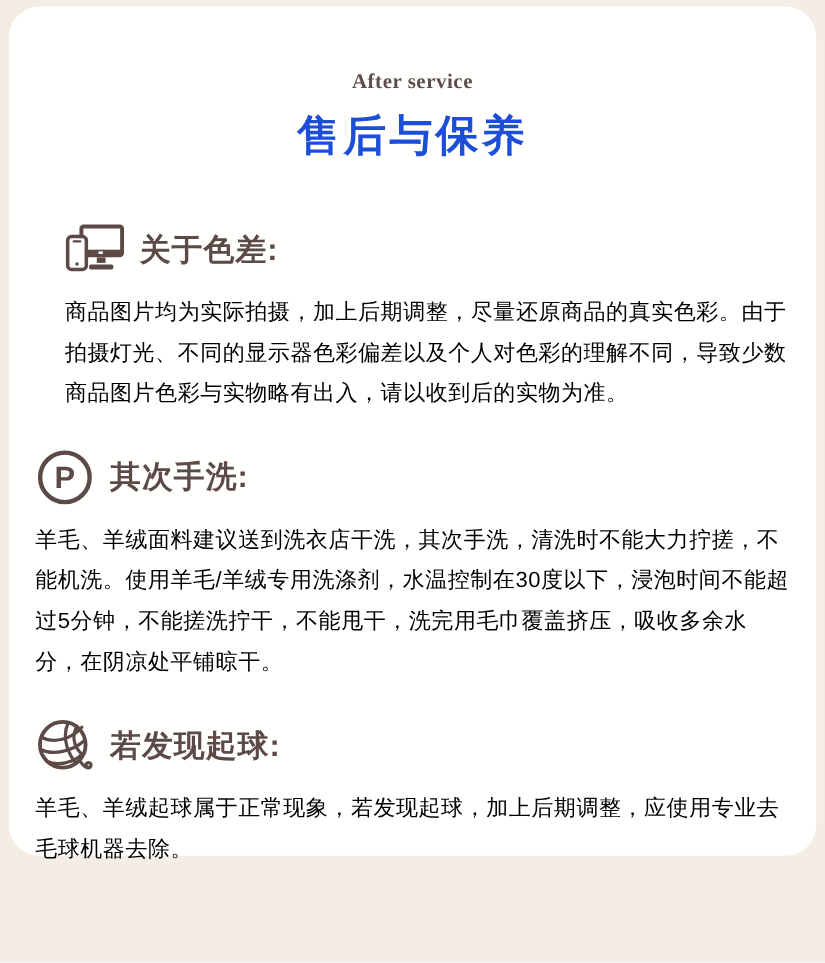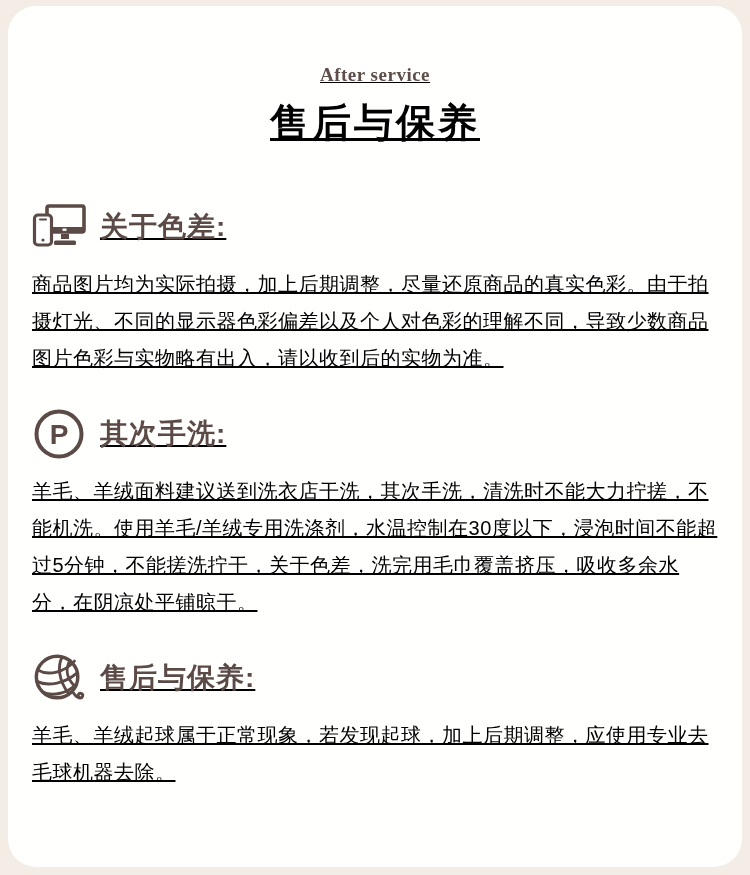--- a/index.html
+++ b/index.html
@@ -8,43 +8,42 @@
     font-family: "Liberation Sans", "DejaVu Sans", sans-serif;
   }
   body {
     background: #f3ede5;
     height: 875px;
     overflow: hidden;
   }
   .card {
     background: #fffffe;
     margin: 6px 8px 8px 8px;
-    height: 861px;
+    height: 772px;
     border-radius: 28px;
     padding: 58px 24px 40px 24px;
-    text-decoration: underline;
   }
   .subtitle {
     text-align: center;
     font-family: "Liberation Serif", "DejaVu Serif", serif;
     font-size: 19px;
     font-weight: 600;
     color: #5d4e4a;
     letter-spacing: 0.5px;
   }
   .page-title {
     text-align: center;
     font-size: 39px;
     font-weight: 700;
-    color: #000000;
+    color: #1d4ed8;
     letter-spacing: 3px;
     margin-top: 10px;
   }
   .section { margin-top: 30px; }
-  .section.first { margin-top: 50px; }
+  .section.first { margin-top: 50px; margin-left: 27px; }
   .section-header {
     display: flex;
     align-items: center;
     gap: 14px;
     margin-bottom: 12px;
   }
   .icon-box {
     width: 54px;
     height: 54px;
     display: flex;
@@ -100,34 +99,34 @@
   <div class="section">
     <div class="section-header">
       <span class="icon-box">
         <svg width="54" height="54" viewBox="0 0 54 54" aria-hidden="true">
           <circle class="stroke" cx="27" cy="27" r="22.5" stroke-width="4"></circle>
           <text x="27" y="37" text-anchor="middle" font-size="28" font-weight="bold" fill="#5b4a46">P</text>
         </svg>
       </span>
       <span class="section-heading">其次手洗:</span>
     </div>
-    <p class="section-body">羊毛、羊绒面料建议送到洗衣店干洗，其次手洗，清洗时不能大力拧搓，不能机洗。使用羊毛/羊绒专用洗涤剂，水温控制在30度以下，浸泡时间不能超过5分钟，不能搓洗拧干，关于色差，洗完用毛巾覆盖挤压，吸收多余水分，在阴凉处平铺晾干。</p>
+    <p class="section-body">羊毛、羊绒面料建议送到洗衣店干洗，其次手洗，清洗时不能大力拧搓，不能机洗。使用羊毛/羊绒专用洗涤剂，水温控制在30度以下，浸泡时间不能超过5分钟，不能搓洗拧干，不能甩干，洗完用毛巾覆盖挤压，吸收多余水分，在阴凉处平铺晾干。</p>
   </div>
 
   <div class="section">
     <div class="section-header">
       <span class="icon-box">
         <svg width="56" height="56" viewBox="0 0 56 56" aria-hidden="true">
           <circle class="stroke" cx="26" cy="27" r="21.5" stroke-width="3.6"></circle>
           <path class="stroke" stroke-width="3" d="M6.5 20 C 17 26, 34 22, 44 10.5"></path>
           <path class="stroke" stroke-width="3" d="M5 31.5 C 17 37.5, 35 33, 46.5 23"></path>
           <path class="stroke" stroke-width="3" d="M11 42.5 C 21 47.5, 36 44, 44.5 35.5"></path>
           <path class="stroke" stroke-width="3" d="M31 6.5 C 26.5 16, 27.5 30, 37.5 43.5"></path>
           <path class="stroke" stroke-width="3" d="M39.5 9.5 C 34.5 18, 35.5 28, 44.5 36.5"></path>
           <path class="stroke" stroke-width="3" d="M43 43.5 C 47 49.5, 51.5 50, 52.5 47 C 53.3 44.5, 50 42.8, 48.3 44.8 C 47 46.4, 48.6 48.6, 51 48.4"></path>
         </svg>
       </span>
-      <span class="section-heading">售后与保养:</span>
+      <span class="section-heading">若发现起球:</span>
     </div>
     <p class="section-body">羊毛、羊绒起球属于正常现象，若发现起球，加上后期调整，应使用专业去毛球机器去除。</p>
   </div>
 
 </div>
 
 </body></html>

